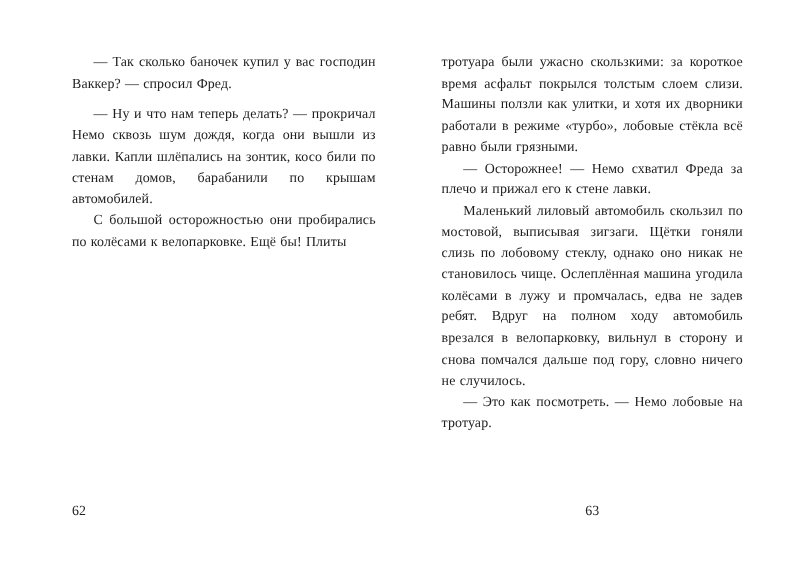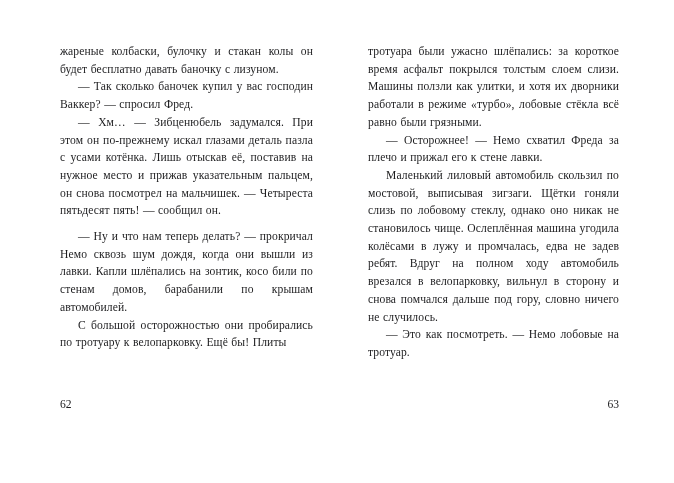--- a/index.html
+++ b/index.html
@@ -29,42 +29,40 @@
     line-height: 17.7px;
     text-align: justify;
     letter-spacing: 0.1px;
     word-spacing: 0.5px;
   }
   p.para.indent { text-indent: 18px; }
   p.para.gap    { margin-top: 8px; }
 
   .page-number {
     position: absolute;
-    top: 396px;
+    top: 417px;
     font-size: 11.6px;
     line-height: 17.7px;
   }
   .page-number.left  { left: 60px; }
-  .page-number.right { left: 368px; width: 251px; text-align: right; font-family: Liberation Serif, serif; }
+  .page-number.right { left: 368px; width: 251px; text-align: center; font-family: Liberation Serif, serif; }
 </style>
 </head>
 <body>
 
 <div class="spread">
 
   <div class="page-column left">
-      <p class="para">жареные колбаски, булочку и стакан колы он будет бесплатно давать баночку с лизуном.</p>
       <p class="para indent">— Так сколько баночек купил у вас господин Ваккер? — спросил Фред.</p>
-      <p class="para indent">— Хм… — Зибценюбель задумался. При этом он по-прежнему искал глазами деталь пазла с усами котёнка. Лишь отыскав её, поставив на нужное место и прижав указательным пальцем, он снова посмотрел на мальчишек. — Четыреста пятьдесят пять! — сообщил он.</p>
       <p class="para indent gap">— Ну и что нам теперь делать? — прокричал Немо сквозь шум дождя, когда они вышли из лавки. Капли шлёпались на зонтик, косо били по стенам домов, барабанили по крышам автомобилей.</p>
-      <p class="para indent">С большой осторожностью они пробирались по тротуару к велопарковку. Ещё бы! Плиты</p>
+      <p class="para indent">С большой осторожностью они пробирались по колёсами к велопарковке. Ещё бы! Плиты</p>
     </div>
 
   <div class="page-column right">
-      <p class="para">тротуара были ужасно шлёпались: за короткое время асфальт покрылся толстым слоем слизи. Машины ползли как улитки, и хотя их дворники работали в режиме «турбо», лобовые стёкла всё равно были грязными.</p>
+      <p class="para">тротуара были ужасно скользкими: за короткое время асфальт покрылся толстым слоем слизи. Машины ползли как улитки, и хотя их дворники работали в режиме «турбо», лобовые стёкла всё равно были грязными.</p>
       <p class="para indent">— Осторожнее! — Немо схватил Фреда за плечо и прижал его к стене лавки.</p>
       <p class="para indent">Маленький лиловый автомобиль скользил по мостовой, выписывая зигзаги. Щётки гоняли слизь по лобовому стеклу, однако оно никак не становилось чище. Ослеплённая машина угодила колёсами в лужу и промчалась, едва не задев ребят. Вдруг на полном ходу автомобиль врезался в велопарковку, вильнул в сторону и снова помчался дальше под гору, словно ничего не случилось.</p>
       <p class="para indent">— Это как посмотреть. — Немо лобовые на тротуар.</p>
     </div>
 
   <div class="page-number left">62</div>
 
   <div class="page-number right">63</div>
 
 </div>

